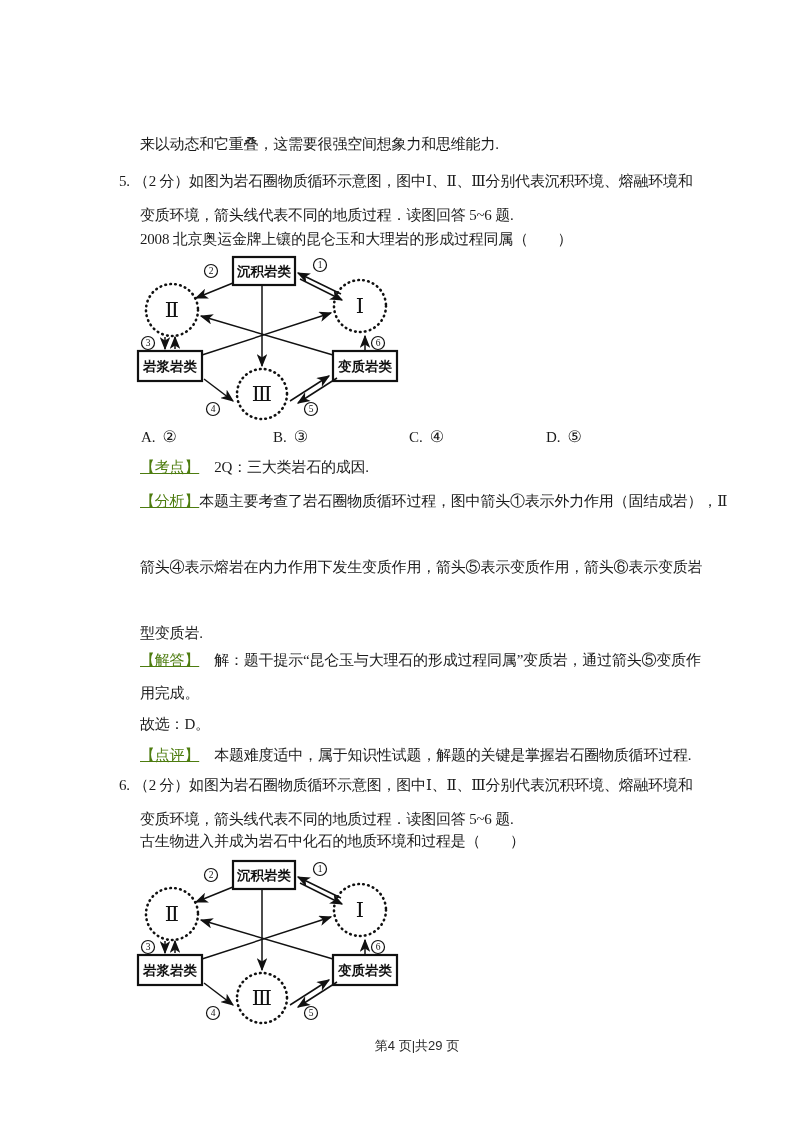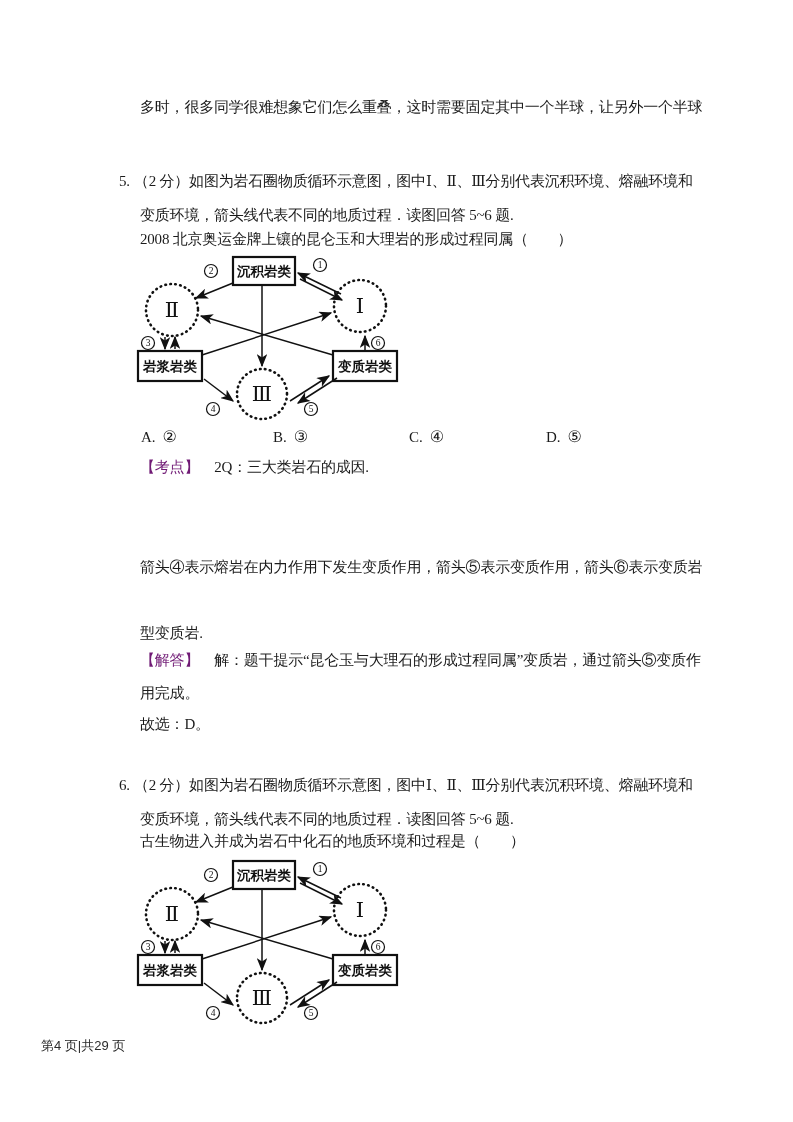--- a/index.html
+++ b/index.html
@@ -2,27 +2,27 @@
 <html><head>
 <meta charset="utf-8">
 <style>
   html,body { margin:0; padding:0; background:#ffffff; }
   .page {
     position:relative; width:793px; height:1122px; background:#ffffff;
     font-family:"Liberation Serif","DejaVu Serif",serif; color:#1b1b1b;
     overflow:hidden;
   }
   .ln { position:absolute; white-space:nowrap; font-size:15px; letter-spacing:-0.2px; line-height:20px; }
-  .blue { color:#701a75; }
+  .blue { color:#4d7c0f;text-decoration:underline; }
   .qnum { margin-right:4px; }
   .lblgap { margin-left:15px; }
   .opt { position:absolute; white-space:nowrap; font-size:15px; }
   .opt .circ { font-size:16px; margin-left:7px; }
   .footer {
-    position:absolute; left:0; right:0; top:1037px; 
+    position:absolute; left:0; right:0; top:1037px; text-align:center;
     font-family:"Liberation Sans","DejaVu Sans",sans-serif; font-size:13px; color:#2a2a2a;padding-left:41px;
   }
   svg.diagram { position:absolute; }
   svg .dotcirc { fill:#ffffff; stroke:#111111; stroke-width:2.6; stroke-dasharray:0.6 4.4; stroke-linecap:round; }
   svg .boxr { fill:#ffffff; stroke:#111111; stroke-width:2.2; }
   svg text { fill:#111111; font-family:"Liberation Serif","DejaVu Serif",serif; }
   svg .boxlbl { font-weight:bold; font-size:13.5px; text-anchor:middle; }
   svg .roman { font-size:21px; text-anchor:middle; }
   svg .anum { font-size:9.5px; text-anchor:middle; }
   svg .numc { fill:#ffffff; stroke:#111111; stroke-width:1.2; }
@@ -34,21 +34,21 @@
 <div class="page">
 
   <svg class="defs-holder" aria-hidden="true">
     <defs>
       <marker id="ah" viewBox="0 0 10 8" refX="9" refY="4" markerWidth="9" markerHeight="7" orient="auto-start-reverse">
         <path d="M0,0 L10,4 L0,8 L2.6,4 z" fill="#111111"></path>
       </marker>
     </defs>
   </svg>
 
-  <div class="ln" style="top:97px; left:140px">多时，很多同学很难想象它们怎么重叠，这时需要固定其中一个半球，让另外一个半球</div>
+  <div class="ln" style="top:134px; left:140px">来以动态和它重叠，这需要很强空间想象力和思维能力.</div>
 
   <div class="ln" style="top:171px; left:119px">
     <span class="qnum">5.</span><span>（2 分）如图为岩石圈物质循环示意图，图中Ⅰ、Ⅱ、Ⅲ分别代表沉积环境、熔融环境和</span>
   </div>
   <div class="ln" style="top:205px; left:140px">变质环境，箭头线代表不同的地质过程．读图回答 5~6 题.</div>
   <div class="ln" style="top:229px; left:140px">2008 北京奥运金牌上镶的昆仑玉和大理岩的形成过程同属（　　）</div>
 
   <svg class="diagram" style="left:125px; top:252px" width="320" height="170" viewBox="0 0 320 170">
 
     <rect class="boxr" x="108" y="5" width="62" height="28"></rect>
@@ -108,29 +108,35 @@
     <span>C.</span><span class="circ">④</span>
   </div>
   <div class="opt" style="top:427px; left:546px">
     <span>D.</span><span class="circ">⑤</span>
   </div>
 
   <div class="ln" style="top:457px; left:140px">
     <span class="blue">【考点】</span><span class="lblgap">2Q：三大类岩石的成因.</span>
   </div>
 
+  <div class="ln" style="top:491px; left:140px">
+    <span class="blue">【分析】</span><span>本题主要考查了岩石圈物质循环过程，图中箭头①表示外力作用（固结成岩），Ⅱ</span>
+  </div>
   <div class="ln" style="top:557px; left:140px">箭头④表示熔岩在内力作用下发生变质作用，箭头⑤表示变质作用，箭头⑥表示变质岩</div>
   <div class="ln" style="top:623px; left:140px">型变质岩.</div>
 
   <div class="ln" style="top:650px; left:140px">
     <span class="blue">【解答】</span><span class="lblgap">解：题干提示“昆仑玉与大理石的形成过程同属”变质岩，通过箭头⑤变质作</span>
   </div>
   <div class="ln" style="top:683px; left:140px">用完成。</div>
   <div class="ln" style="top:714px; left:140px">故选：D。</div>
 
+  <div class="ln" style="top:745px; left:140px">
+    <span class="blue">【点评】</span><span class="lblgap">本题难度适中，属于知识性试题，解题的关键是掌握岩石圈物质循环过程.</span>
+  </div>
 
   <div class="ln" style="top:775px; left:119px">
     <span class="qnum">6.</span><span>（2 分）如图为岩石圈物质循环示意图，图中Ⅰ、Ⅱ、Ⅲ分别代表沉积环境、熔融环境和</span>
   </div>
   <div class="ln" style="top:809px; left:140px">变质环境，箭头线代表不同的地质过程．读图回答 5~6 题.</div>
   <div class="ln" style="top:831px; left:140px">古生物进入并成为岩石中化石的地质环境和过程是（　　）</div>
 
   <svg class="diagram" style="left:125px; top:856px" width="320" height="170" viewBox="0 0 320 170">
     <rect class="boxr" x="108" y="5" width="62" height="28"></rect>
     <rect class="boxr" x="13" y="99" width="64" height="30"></rect>

